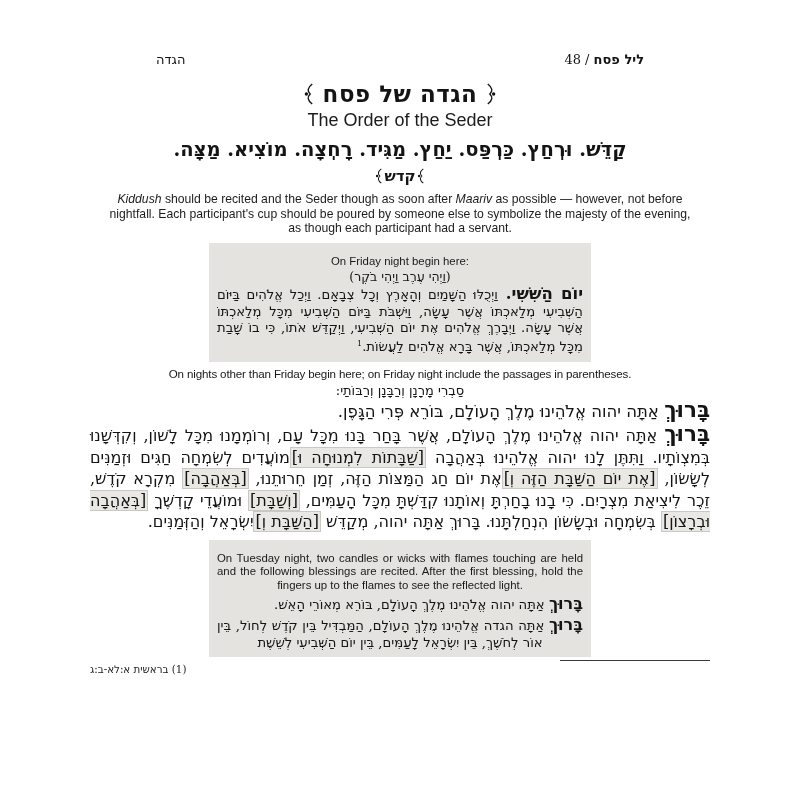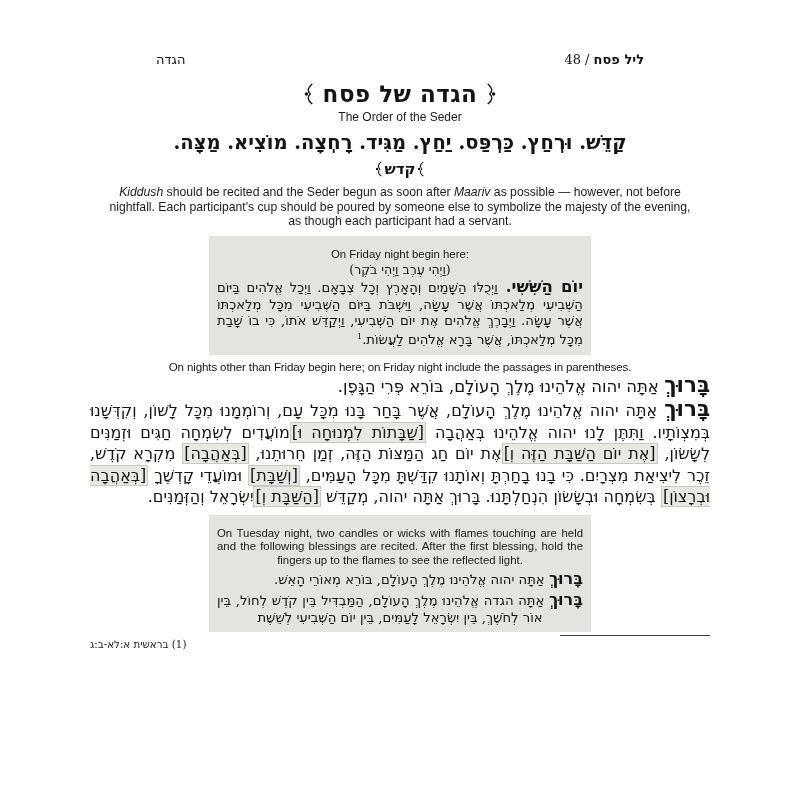--- a/index.html
+++ b/index.html
@@ -16,21 +16,21 @@
             padding:0 66px;font-size:13px;}
   .pgheader .right b{font-weight:bold;}
 
   .title-row{display:flex;justify-content:center;align-items:center;gap:9px;margin-top:13px;}
   .title-row .ttl{font-size:23px;font-weight:bold;letter-spacing:.5px;}
   .orn{display:inline-flex;align-items:center;}
   .flip{transform:scaleX(-1);}
   .orn-sm svg{transform:scale(.72);}
   .orn-sm.flip svg{transform:scale(.72) scaleX(-1);}
 
-  .subtitle{text-align:center;font-size:12px;margin-top:3px;font-family:"Liberation Sans","DejaVu Sans",sans-serif;color:#1b1b1b;}
+  .subtitle{text-align:center;font-size:18px;margin-top:3px;font-family:"Liberation Sans","DejaVu Sans",sans-serif;color:#1b1b1b;}
 
   .seder{margin-top:7px;text-align:center;font-weight:bold;font-size:19.5px;line-height:23px;}
 
   .kadesh-row{display:flex;justify-content:center;align-items:center;margin-top:4px;}
   .kadesh-row .kd{font-size:15px;font-weight:bold;}
 
   .eng-inst{margin-top:5px;padding:0 14px;text-align:center;
             font-size:12.2px;line-height:14.6px;color:#1c1c1c;}
 
   .gray-box{width:366px;margin:7px auto 0;background:#e4e3e0;padding:12px 8px 6px;}
@@ -100,30 +100,31 @@
       </span>
       <span class="kd heb">קדש</span>
       <span class="orn orn-sm flip">
         <svg width="10" height="22" viewBox="0 0 10 22">
             <path d="M8.2,1 C3.2,5 3.2,8 6.2,11 C3.2,14 3.2,17 8.2,21" stroke="#141414" stroke-width="1.4" fill="none"></path>
             <circle cx="2.4" cy="11" r="1.7" fill="#141414"></circle>
           </svg>
       </span>
     </div>
 
-    <div class="eng-inst sans"><span class="it">Kiddush</span><span> should be recited and the Seder begun as soon after </span><span class="it">Maariv</span><span> as possible — however, not before nightfall. Each participant's cup should be poured by someone else to symbolize the majesty of the evening, as though each participant had a servant.</span></div>
+    <div class="eng-inst sans"><span class="it">Kiddush</span><span> should be recited and the Seder though as soon after </span><span class="it">Maariv</span><span> as possible — however, not before nightfall. Each participant's cup should be poured by someone else to symbolize the majesty of the evening, as though each participant had a servant.</span></div>
 
     <div class="gray-box">
       <div class="box-inst">On Friday night begin here:</div>
       <div class="verse heb">(וַיְהִי עֶרֶב וַיְהִי בֹקֶר)</div>
       <div class="box-para heb"><span class="lead">יוֹם הַשִּׁשִּׁי. </span><span>וַיְכֻלּוּ הַשָּׁמַיִם וְהָאָרֶץ וְכָל צְבָאָם. וַיְכַל אֱלֹהִים בַּיּוֹם הַשְּׁבִיעִי מְלַאכְתּוֹ אֲשֶׁר עָשָׂה, וַיִּשְׁבֹּת בַּיּוֹם הַשְּׁבִיעִי מִכָּל מְלַאכְתּוֹ אֲשֶׁר עָשָׂה. וַיְבָרֶךְ אֱלֹהִים אֶת יוֹם הַשְּׁבִיעִי, וַיְקַדֵּשׁ אֹתוֹ, כִּי בוֹ שָׁבַת מִכָּל מְלַאכְתּוֹ, אֲשֶׁר בָּרָא אֱלֹהִים לַעֲשׂוֹת.</span><sup>1</sup></div>
     </div>
 
     <div class="weeknight">On nights other than Friday begin here; on Friday night include the passages in parentheses.</div>
 
+    <div class="savri heb">סַבְרִי מָרָנָן וְרַבָּנָן וְרַבּוֹתַי:</div>
 
     <div class="hagafen heb"><span class="lead-big">בָּרוּךְ</span><span> אַתָּה יהוה אֱלֹהֵינוּ מֶלֶךְ הָעוֹלָם, בּוֹרֵא פְּרִי הַגָּפֶן.</span></div>
 
     <div class="main-blessing heb"><span class="lead-big">בָּרוּךְ</span><span><span> אַתָּה יהוה אֱלֹהֵינוּ מֶלֶךְ הָעוֹלָם, אֲשֶׁר בָּחַר בָּנוּ מִכָּל עָם, וְרוֹמְמָנוּ מִכָּל לָשׁוֹן, וְקִדְּשָׁנוּ בְּמִצְוֹתָיו. וַתִּתֶּן לָנוּ יהוה אֱלֹהֵינוּ בְּאַהֲבָה </span><span class="bracketed">[שַׁבָּתוֹת לִמְנוּחָה וּ]</span><span>מוֹעֲדִים לְשִׂמְחָה חַגִּים וּזְמַנִּים לְשָׂשׂוֹן, </span><span class="bracketed">[אֶת יוֹם הַשַּׁבָּת הַזֶּה וְ]</span><span>אֶת יוֹם חַג הַמַּצּוֹת הַזֶּה, זְמַן חֵרוּתֵנוּ, </span><span class="bracketed">[בְּאַהֲבָה]</span><span> מִקְרָא קֹדֶשׁ, זֵכֶר לִיצִיאַת מִצְרָיִם. כִּי בָנוּ בָחַרְתָּ וְאוֹתָנוּ קִדַּשְׁתָּ מִכָּל הָעַמִּים, </span><span class="bracketed">[וְשַׁבָּת]</span><span> וּמוֹעֲדֵי קָדְשֶׁךָ </span><span class="bracketed">[בְּאַהֲבָה וּבְרָצוֹן]</span><span> בְּשִׂמְחָה וּבְשָׂשׂוֹן הִנְחַלְתָּנוּ. בָּרוּךְ אַתָּה יהוה, מְקַדֵּשׁ </span><span class="bracketed">[הַשַּׁבָּת וְ]</span><span>יִשְׂרָאֵל וְהַזְּמַנִּים.</span></span></div>
 
     <div class="gray-box">
       <div class="box-inst just">On Tuesday night, two candles or wicks with flames touching are held and the following blessings are recited. After the first blessing, hold the fingers up to the flames to see the reflected light.</div>
       <div class="bx2-line heb"><span class="bx2-lead">בָּרוּךְ</span><span> אַתָּה יהוה אֱלֹהֵינוּ מֶלֶךְ הָעוֹלָם, בּוֹרֵא מְאוֹרֵי הָאֵשׁ.</span></div>
       <div class="bx2-para heb"><span class="bx2-lead">בָּרוּךְ</span><span> אַתָּה הגדה אֱלֹהֵינוּ מֶלֶךְ הָעוֹלָם, הַמַּבְדִּיל בֵּין קֹדֶשׁ לְחוֹל, בֵּין אוֹר לְחֹשֶׁךְ, בֵּין יִשְׂרָאֵל לָעַמִּים, בֵּין יוֹם הַשְּׁבִיעִי לְשֵׁשֶׁת</span></div>
     </div>

